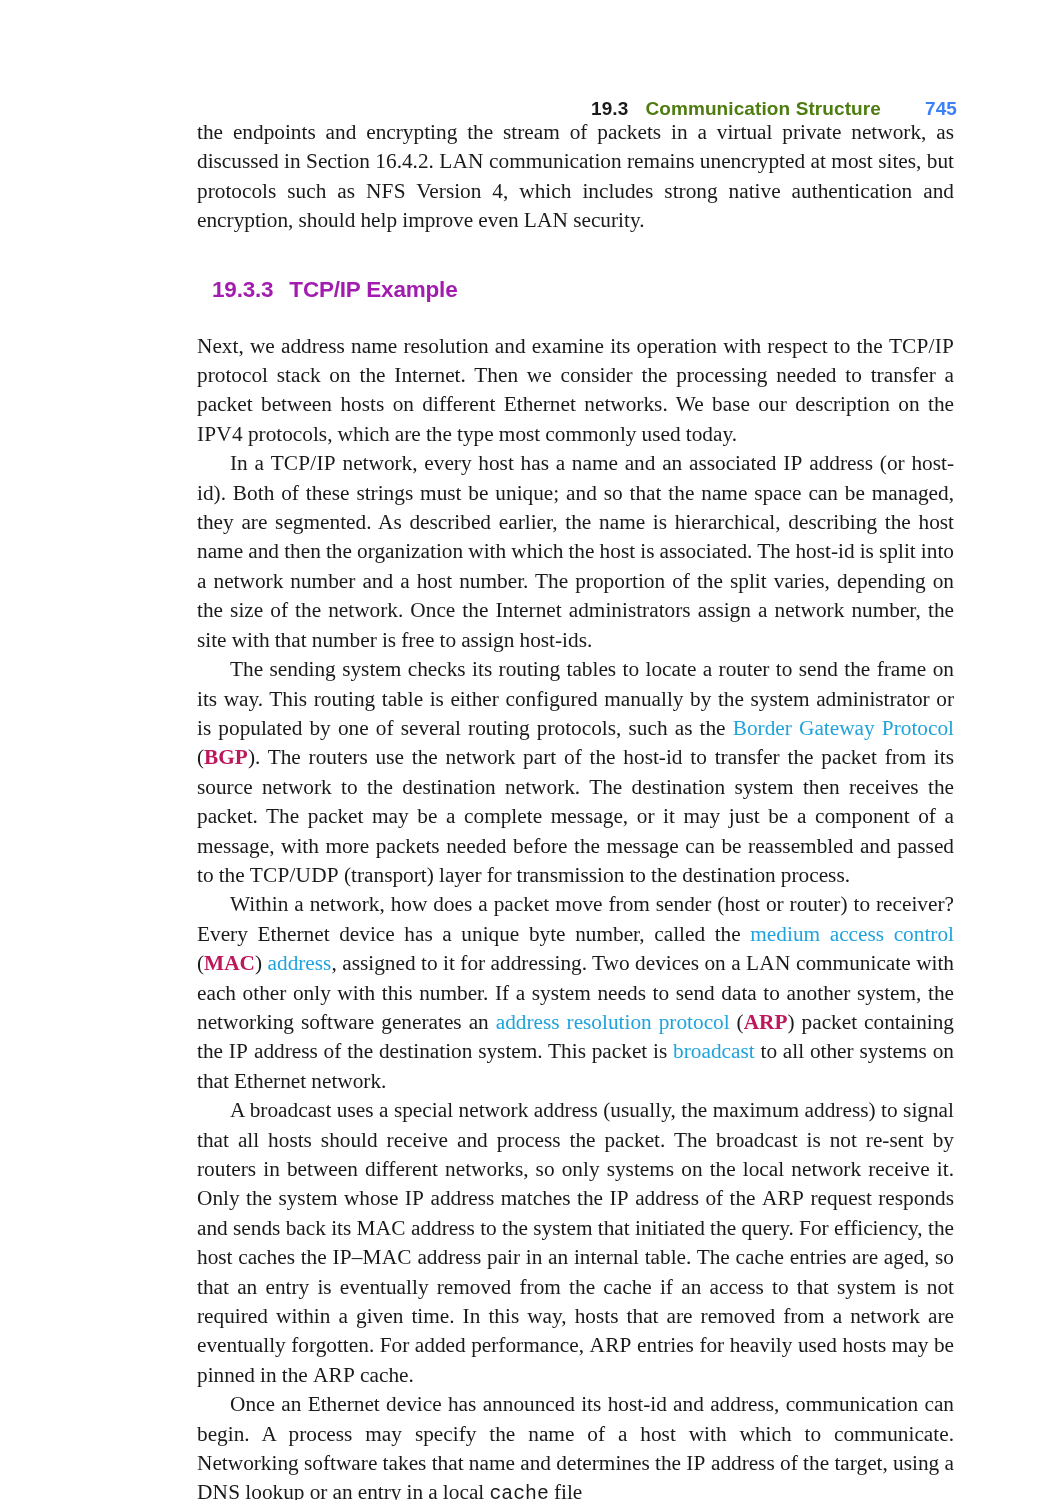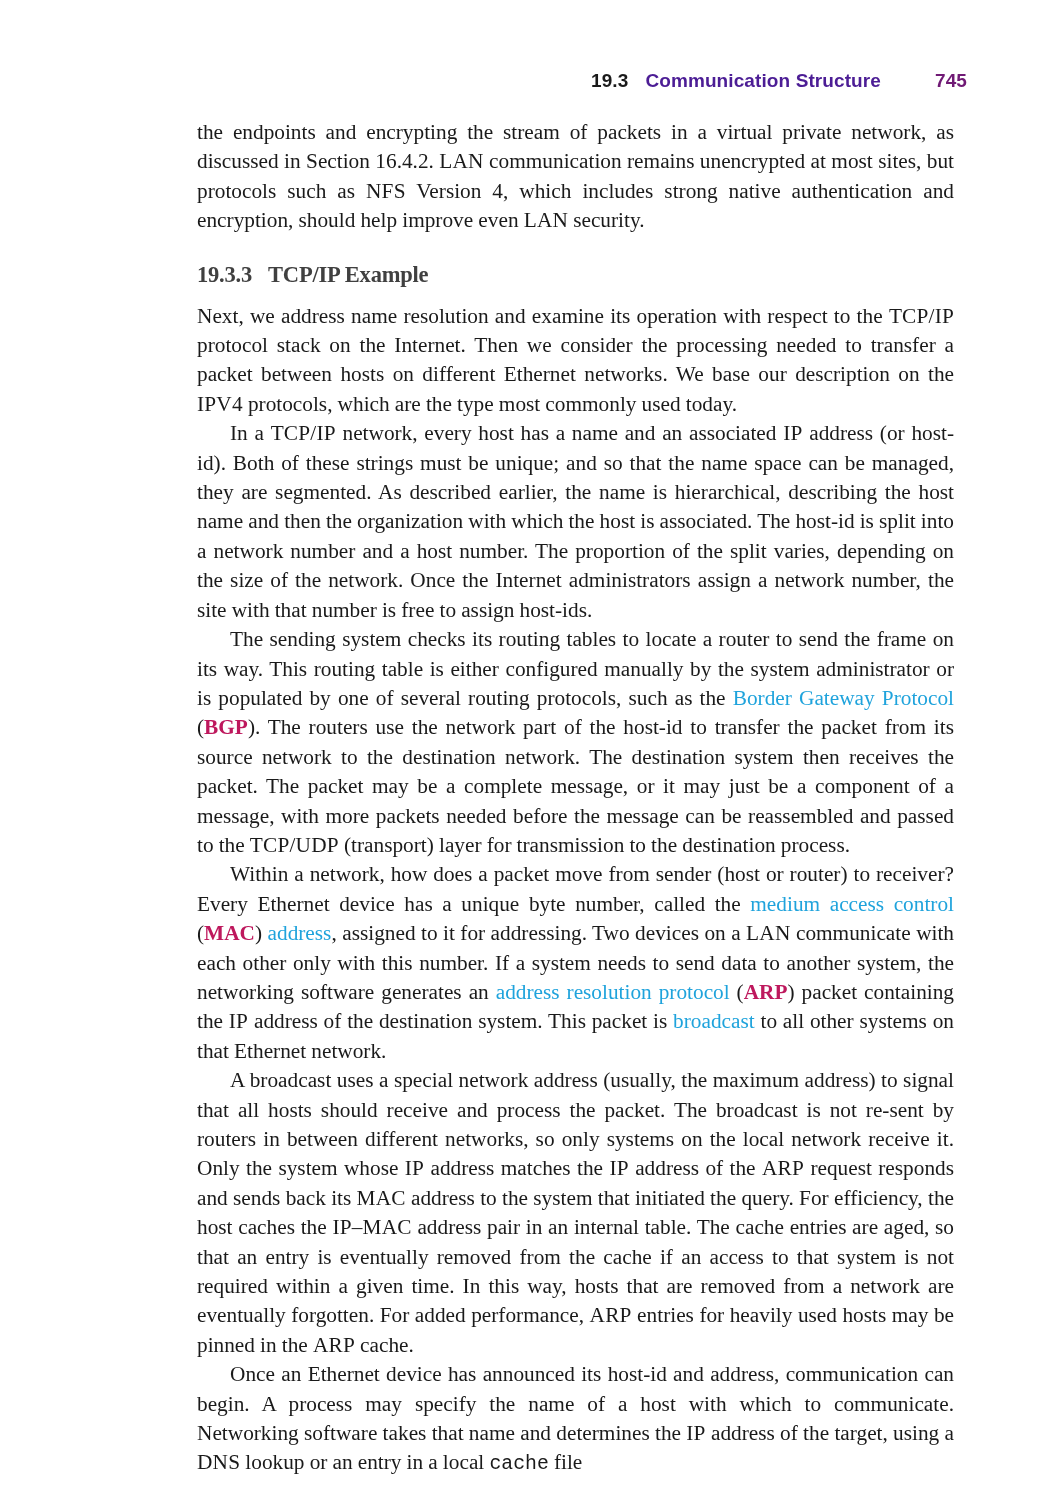--- a/index.html
+++ b/index.html
@@ -37,28 +37,28 @@
     font-family: "Liberation Sans", "DejaVu Sans", sans-serif;
     font-weight: bold;
     font-size: 19px;
     letter-spacing: 0.1px;
   }
   .rh-number {
     color: #1a1a1a;
     margin-right: 17px;
   }
   .rh-title {
-    color: #4c1d95;
+    color: #4d7c0f;
     flex: 0 0 auto;
   }
   .rh-folio {
-    color: #701a75;
+    color: #3b82f6;
     margin-left: 44px;
     min-width: 42px;
-    text-align: right;
+    margin-top: 28px;
   }
 
   
   .column {
     position: absolute;
     left: 197px;
     top: 118px;
     width: 757px;
   }
 
@@ -71,26 +71,26 @@
     -webkit-hyphens: none;
     hyphens: none;
     word-spacing: -0.2px;
   }
   p.body.indent {
     text-indent: 33px;
   }
 
   
   h3.section-head {
-    margin: 0;
-    font-family: Liberation Serif, serif;
+    margin: 15px;
+    font-family: Liberation Sans, sans-serif;
     font-weight: bold;
     font-size: 22.5px;
     letter-spacing: -0.2px;
-    color: #404040;
+    color: #a21caf;
   }
   .head-wrap {
     padding-top: 26px;
     padding-bottom: 14px;
   }
   .head-num { margin-right: 16px; }
 
   
   .sc {
     font-variant: small-caps;

